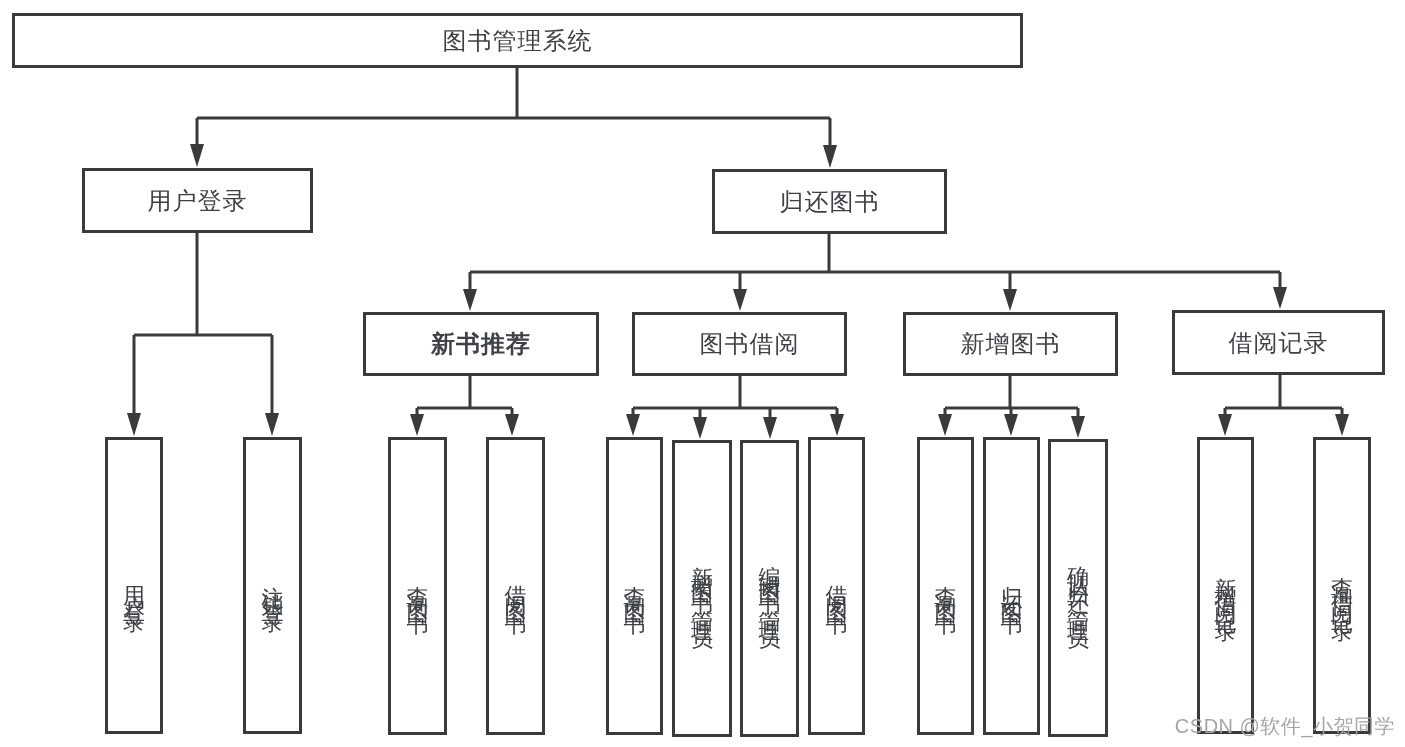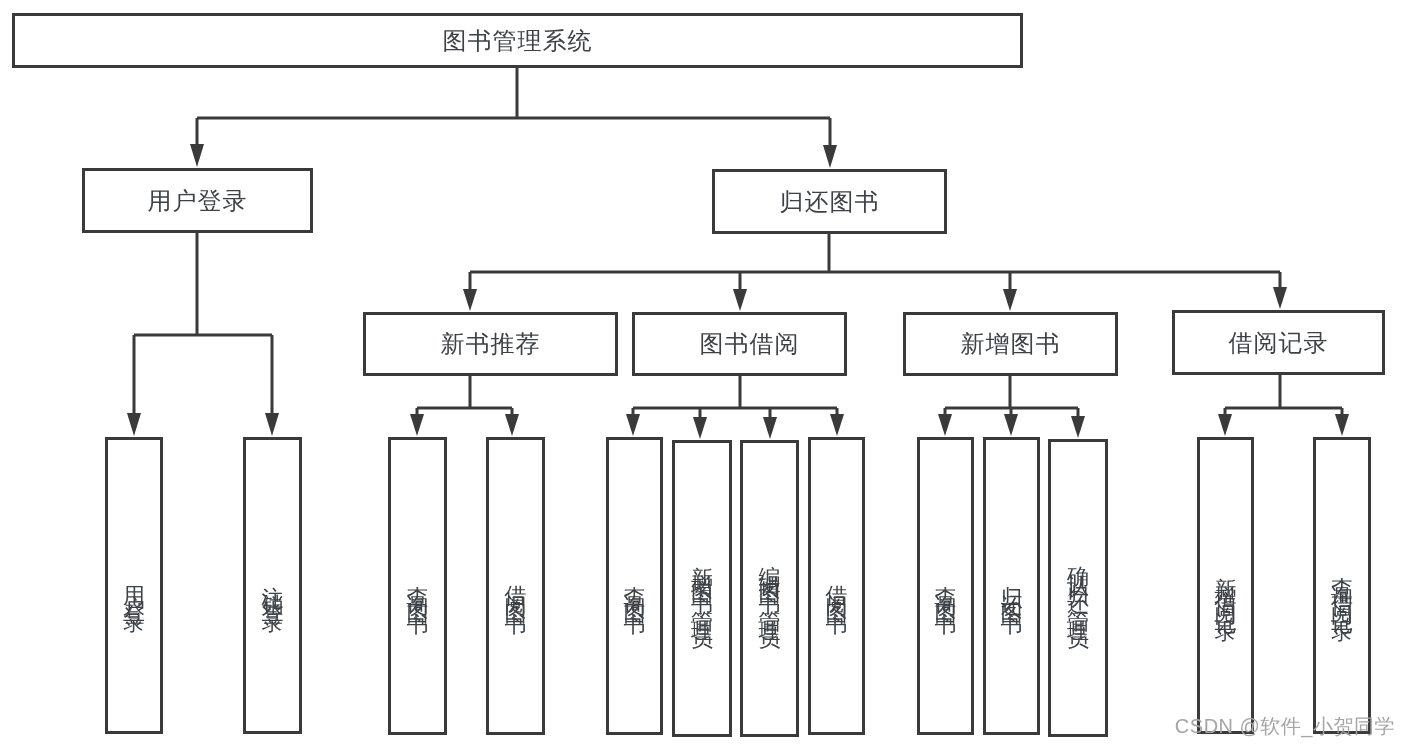--- a/index.html
+++ b/index.html
@@ -85,21 +85,21 @@
     <path d="M1280,375 V408 M1225,408 H1342 M1225,408 V415 M1342,408 V415"></path>
     <polygon points="1225,436 1218,414 1232,414"></polygon>
     <polygon points="1342,436 1335,414 1349,414"></polygon>
   </svg>
 
   <div class="node h" style="left:12px;top:13px;width:1011px;height:55px;text-align:center;">图书管理系统</div>
 
   <div class="node h" style="left:82px;top:168px;width:231px;height:65px;">用户登录</div>
   <div class="node h" style="left:712px;top:169px;width:235px;height:65px;">归还图书</div>
 
-  <div class="node h" style="left:363px;top:312px;width:255px;height:64px;">新书推荐</div>
+  <div class="node h" style="left:363px;top:312px;width:236px;height:64px;font-weight:bold;">新书推荐</div>
   <div class="node h" style="left:632px;top:312px;width:215px;height:64px;padding-left:20px;">图书借阅</div>
   <div class="node h" style="left:903px;top:312px;width:215px;height:64px;">新增图书</div>
   <div class="node h" style="left:1172px;top:310px;width:213px;height:65px;">借阅记录</div>
 
   <div class="node v" style="left:105px;top:437px;width:58px;height:297px;">用户登录</div>
   <div class="node v" style="left:243px;top:437px;width:59px;height:297px;">注销登录</div>
 
   <div class="node v" style="left:388px;top:437px;width:59px;height:298px;">查询图书</div>
   <div class="node v" style="left:486px;top:437px;width:59px;height:298px;">借阅图书</div>
 

